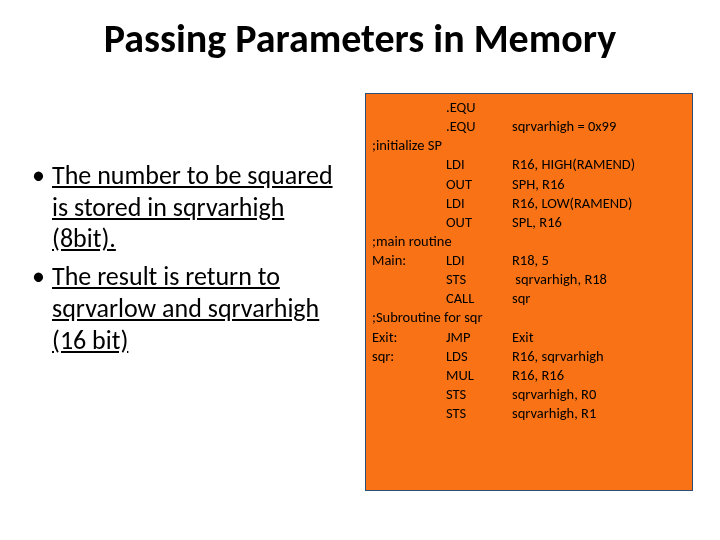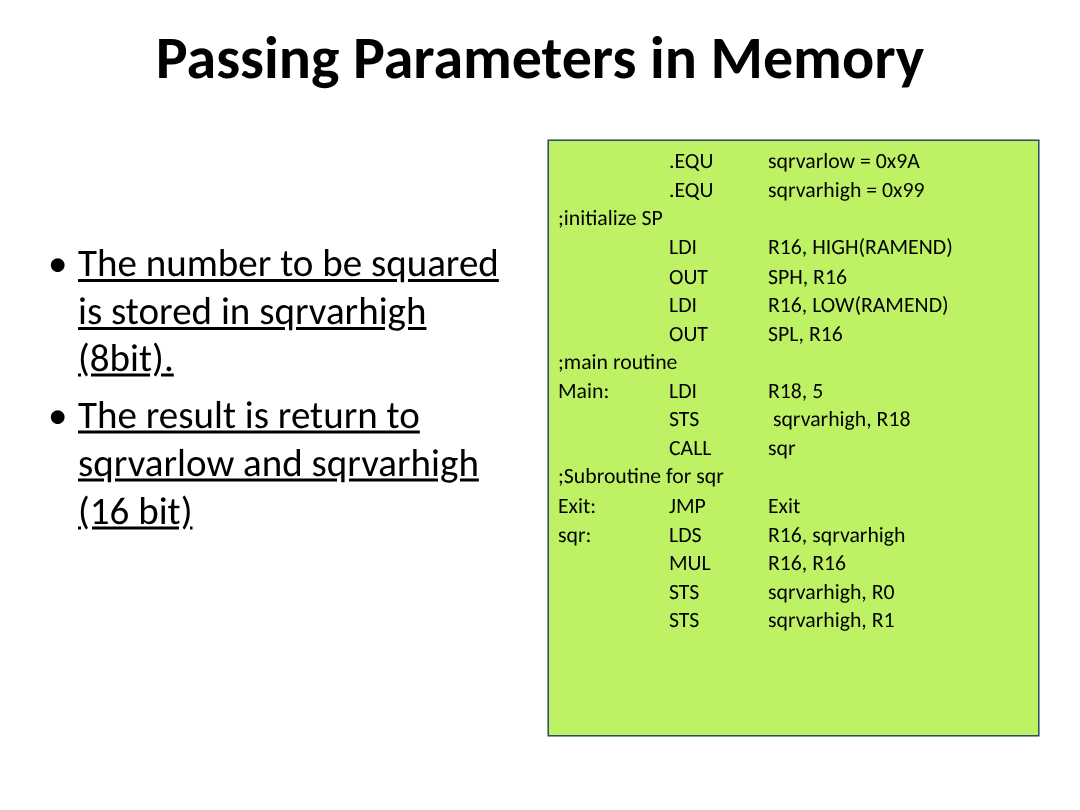--- a/index.html
+++ b/index.html
@@ -55,21 +55,21 @@
     top: 0;
     font-size: 26px;
     color: #000;
   }
   .code-box {
     position: absolute;
     top: 93px;
     left: 365px;
     width: 328px;
     height: 398px;
-    background: #bef264;
+    background: #f97316;
     border: 1px solid #2e4d74;
     box-sizing: border-box;
     padding: 4px 6px 4px 6px;
     color: #000;
     font-size: 14.5px;
     line-height: 1.32;
     overflow: hidden;
     font-family: Calibri, "Segoe UI", Arial, sans-serif;
   }
   .row {
@@ -92,21 +92,21 @@
 
   <div class="left-col">
     <ul class="bullets">
       <li>The number to be squared is stored in sqrvarhigh (8bit).</li>
       <li>The result is return to sqrvarlow and sqrvarhigh (16 bit)</li>
     </ul>
   </div>
 
   <div class="code-box">
 
-  <div class="row"><span class="c-label"></span><span class="c-opcode">.EQU</span><span class="c-operand">sqrvarlow = 0x9A</span></div>
+  <div class="row"><span class="c-label"></span><span class="c-opcode">.EQU</span></div>
       <div class="row"><span class="c-label"></span><span class="c-opcode">.EQU</span><span class="c-operand">sqrvarhigh = 0x99</span></div>
       <div class="row"><span class="full">;initialize SP</span></div>
       <div class="row"><span class="c-label"></span><span class="c-opcode">LDI</span><span class="c-operand">R16, HIGH(RAMEND)</span></div>
       <div class="row"><span class="c-label"></span><span class="c-opcode">OUT</span><span class="c-operand">SPH, R16</span></div>
       <div class="row"><span class="c-label"></span><span class="c-opcode">LDI</span><span class="c-operand">R16, LOW(RAMEND)</span></div>
       <div class="row"><span class="c-label"></span><span class="c-opcode">OUT</span><span class="c-operand">SPL, R16</span></div>
       <div class="row"><span class="full">;main routine</span></div>
       <div class="row"><span class="c-label">Main:</span><span class="c-opcode">LDI</span><span class="c-operand">R18, 5</span></div>
       <div class="row"><span class="c-label"></span><span class="c-opcode">STS</span><span class="c-operand"> sqrvarhigh, R18</span></div>
       <div class="row"><span class="c-label"></span><span class="c-opcode">CALL</span><span class="c-operand">sqr</span></div>

